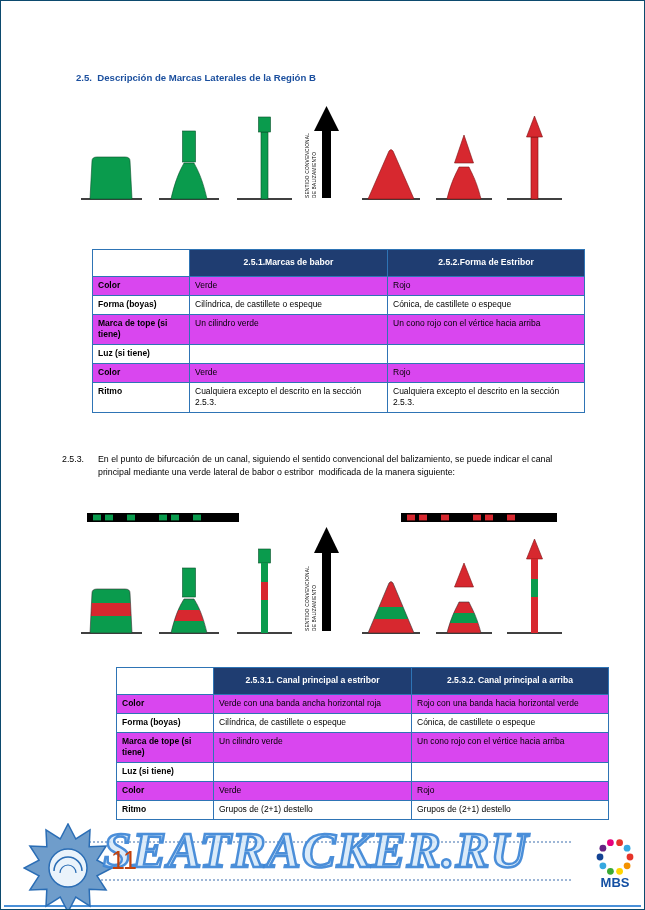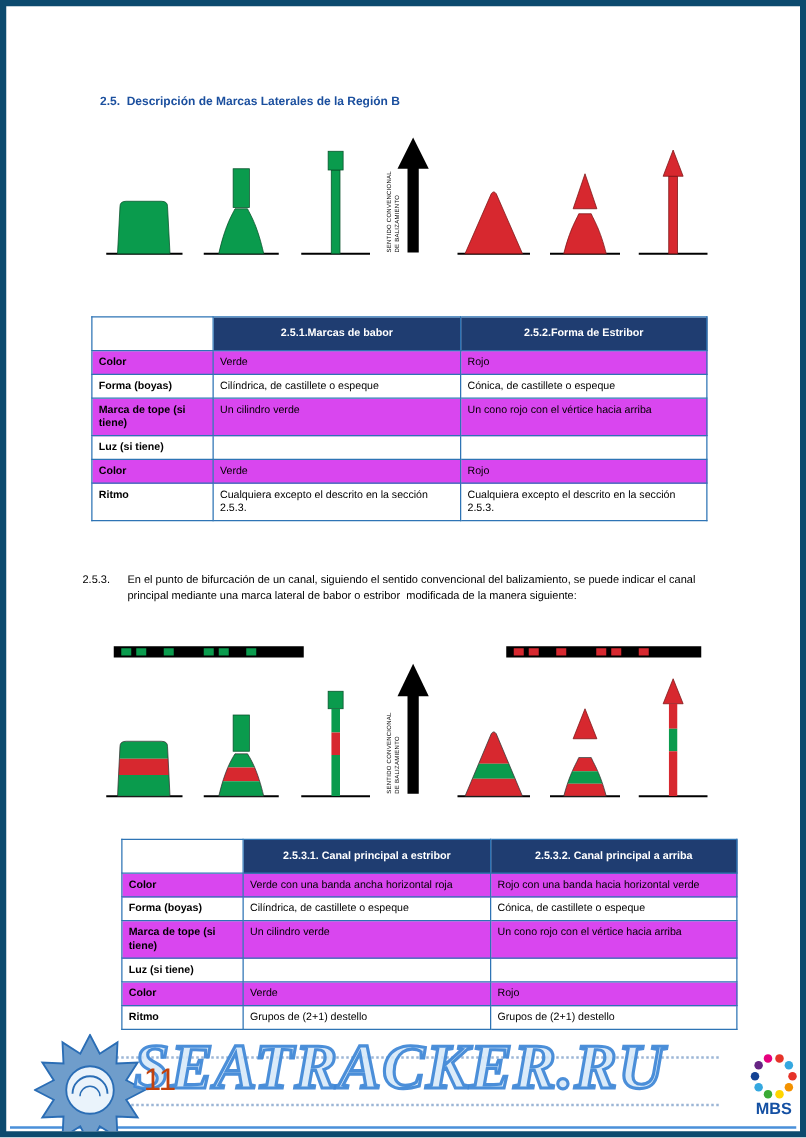--- a/index.html
+++ b/index.html
@@ -1,30 +1,30 @@
 <!DOCTYPE html>
 <html><head>
 <meta charset="utf-8">
 <style>
   html,body{margin:0;padding:0;}
   body{width:645px;height:910px;background:#fff;font-family:"Liberation Sans",sans-serif;position:relative;}
-  .page{position:absolute;inset:0;border:5px solid #0c4a6e;background:#fff;overflow:hidden;}
+  .page{position:absolute;inset:0;border:1px solid #0c4a6e;background:#fff;overflow:hidden;}
   .bottom-line{position:absolute;left:3px;right:3px;bottom:2px;height:2px;background:#4a90d9;}
   .heading{position:absolute;left:75px;top:71px;font-size:9.6px;font-weight:bold;color:#1b4f9e;white-space:pre-wrap;margin:0;}
   .illus{position:absolute;}
   .illus1{left:78px;top:103px;}
   .illus2{left:78px;top:510px;}
   .vtxt{font-size:4.8px;fill:#000;letter-spacing:.2px;font-family:"Liberation Sans",sans-serif;}
   .fg{fill:#0a9b4d;stroke:#07502a;stroke-width:.6;}
   .fr{fill:#d7282f;stroke:#7a1113;stroke-width:.6;}
   .sg{fill:#0a9b4d;}
   .sr{fill:#d7282f;}
   .outl{fill:none;stroke:#333;stroke-width:.6;}
   .wline{stroke:#000;stroke-width:1.7;}
-  table.buoy{position:absolute;left:68px;border-collapse:collapse;table-layout:fixed;width:492px;font-size:8.5px;color:#000;padding-left:43px;}
+  table.buoy{position:absolute;left:91px;border-collapse:collapse;table-layout:fixed;width:492px;font-size:8.5px;color:#000;padding-left:43px;}
   .t1{top:248px;}
   .t2{top:666px;margin-left:24px;}
   table.buoy th,table.buoy td{border:1px solid #2e74b5;padding:3px 5px 4px 5px;vertical-align:top;text-align:left;line-height:1.3;}
   table.buoy thead th{background:#1f3d71;color:#fff;text-align:center;vertical-align:middle;font-weight:bold;height:20px;padding:3px 4px;font-size:8.6px;}
   table.buoy thead th.corner{background:#fff;}
   .row-blue td{background:#d946ef;}
   td.label{font-weight:bold;}
   td.indent{padding-left:17px;}
   .col-label{width:97px;}
   .col-a{width:198px;}
@@ -126,21 +126,21 @@
       <tr>
         <td class="label indent">Ritmo</td>
         <td>Cualquiera excepto el descrito en la sección 2.5.3.</td>
         <td>Cualquiera excepto el descrito en la sección 2.5.3.</td>
       </tr>
     </tbody>
   </table>
 
   <div class="para">
     <span class="para-num">2.5.3.</span>
-    <span class="para-text">En el punto de bifurcación de un canal, siguiendo el sentido convencional del balizamiento, se puede indicar el canal principal mediante una marca lateral de babor o estribor  modificada de la manera siguiente:</span>
+    <span class="para-text">En el punto de bifurcación de un canal, siguiendo el sentido convencional del balizamiento, se puede indicar el canal principal mediante una verde lateral de babor o estribor  modificada de la manera siguiente:</span>
   </div>
 
   <svg class="illus illus2" width="490" height="130" viewBox="0 0 490 130">
     <defs>
       <clipPath id="cp-can">
           <path d="M11,122 L13,82 Q13,78 18,78 L46,78 Q51,78 51,82 L53,122 Z"></path>
         </clipPath>
       <clipPath id="cp-pil">
           <path d="M92,122 C97,101 102,93 105,88 L115,88 C118,93 123,101 128,122 Z"></path>
         </clipPath>

